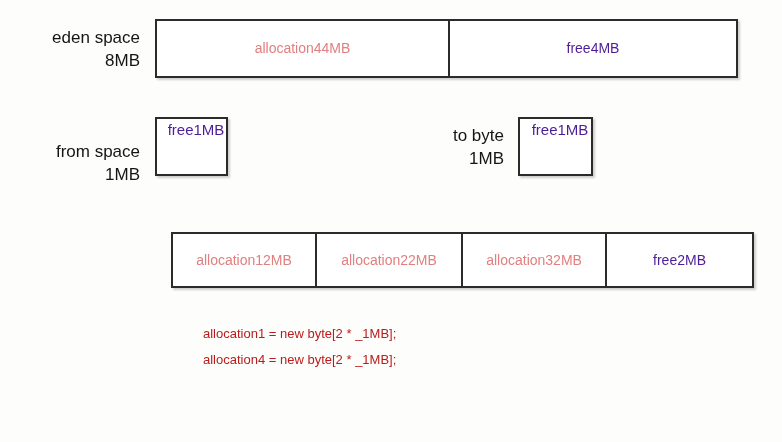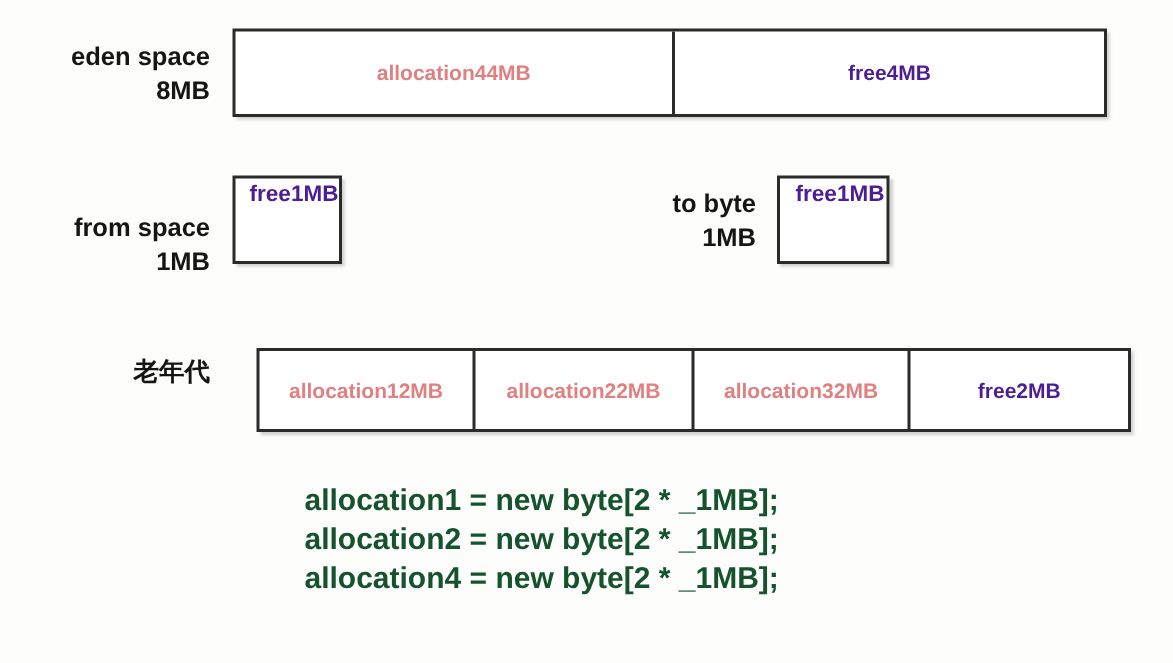--- a/index.html
+++ b/index.html
@@ -12,21 +12,20 @@
     background: #fdfdfb;
     font-family: "Liberation Sans", sans-serif;
     color: #1a1a1a;
     overflow: hidden;
     position: relative;
   }
   #canvas {
     position: relative;
     width: 640px;
     height: 442px;
-    font-weight: bold;
   }
 
   
   .row-label {
     position: absolute;
     text-align: right;
     font-size: 17px;
     line-height: 23px;
     color: #151515;
     white-space: nowrap;
@@ -65,23 +64,23 @@
   .bar.small .seg {
     align-items: flex-start;
     padding-left: 9px;
     font-size: 15px;
     line-height: 22px;
   }
 
   
   .code-block {
     position: absolute;
-    font-size: 20px;
+    font-size: 13px;
     line-height: 26px;
-    color: #14532d;
+    color: #b91c1c;
     white-space: nowrap;
   }
   .code-line { display: block; }
 </style>
 </head>
 <body>
 
 <div id="canvas">
 
   <div class="row-label" style="left:14px; top:26px; width:126px;">
@@ -118,21 +117,20 @@
   </div>
 
   <div class="bar small" style="left:518px; top:117px; width:75px; height:59px;">
     <div class="seg free" style="width:100%;">
       <span class="name">free</span>
       <span class="size">1MB</span>
     </div>
   </div>
 
   <div class="row-label" style="left:14px; top:237px; width:126px;">
-    <span class="l1 cjk">老年代</span>
   </div>
 
   <div class="bar" style="left:155px; top:232px; width:583px; height:56px;margin-left:16px;">
     <div class="seg alloc" style="width:145px;">
       <span class="name">allocation1</span>
       <span class="size">2MB</span>
     </div>
     <div class="seg alloc" style="width:147px;">
       <span class="name">allocation2</span>
       <span class="size">2MB</span>
@@ -142,17 +140,16 @@
       <span class="size">2MB</span>
     </div>
     <div class="seg free" style="width:146px;">
       <span class="name">free</span>
       <span class="size">2MB</span>
     </div>
   </div>
 
   <div class="code-block" style="left:203px; top:321px;">
     <span class="code-line">allocation1 = new byte[2 * _1MB];</span>
-    <span class="code-line">allocation2 = new byte[2 * _1MB];</span>
     <span class="code-line">allocation4 = new byte[2 * _1MB];</span>
   </div>
 
 </div>
 
 </body></html>

